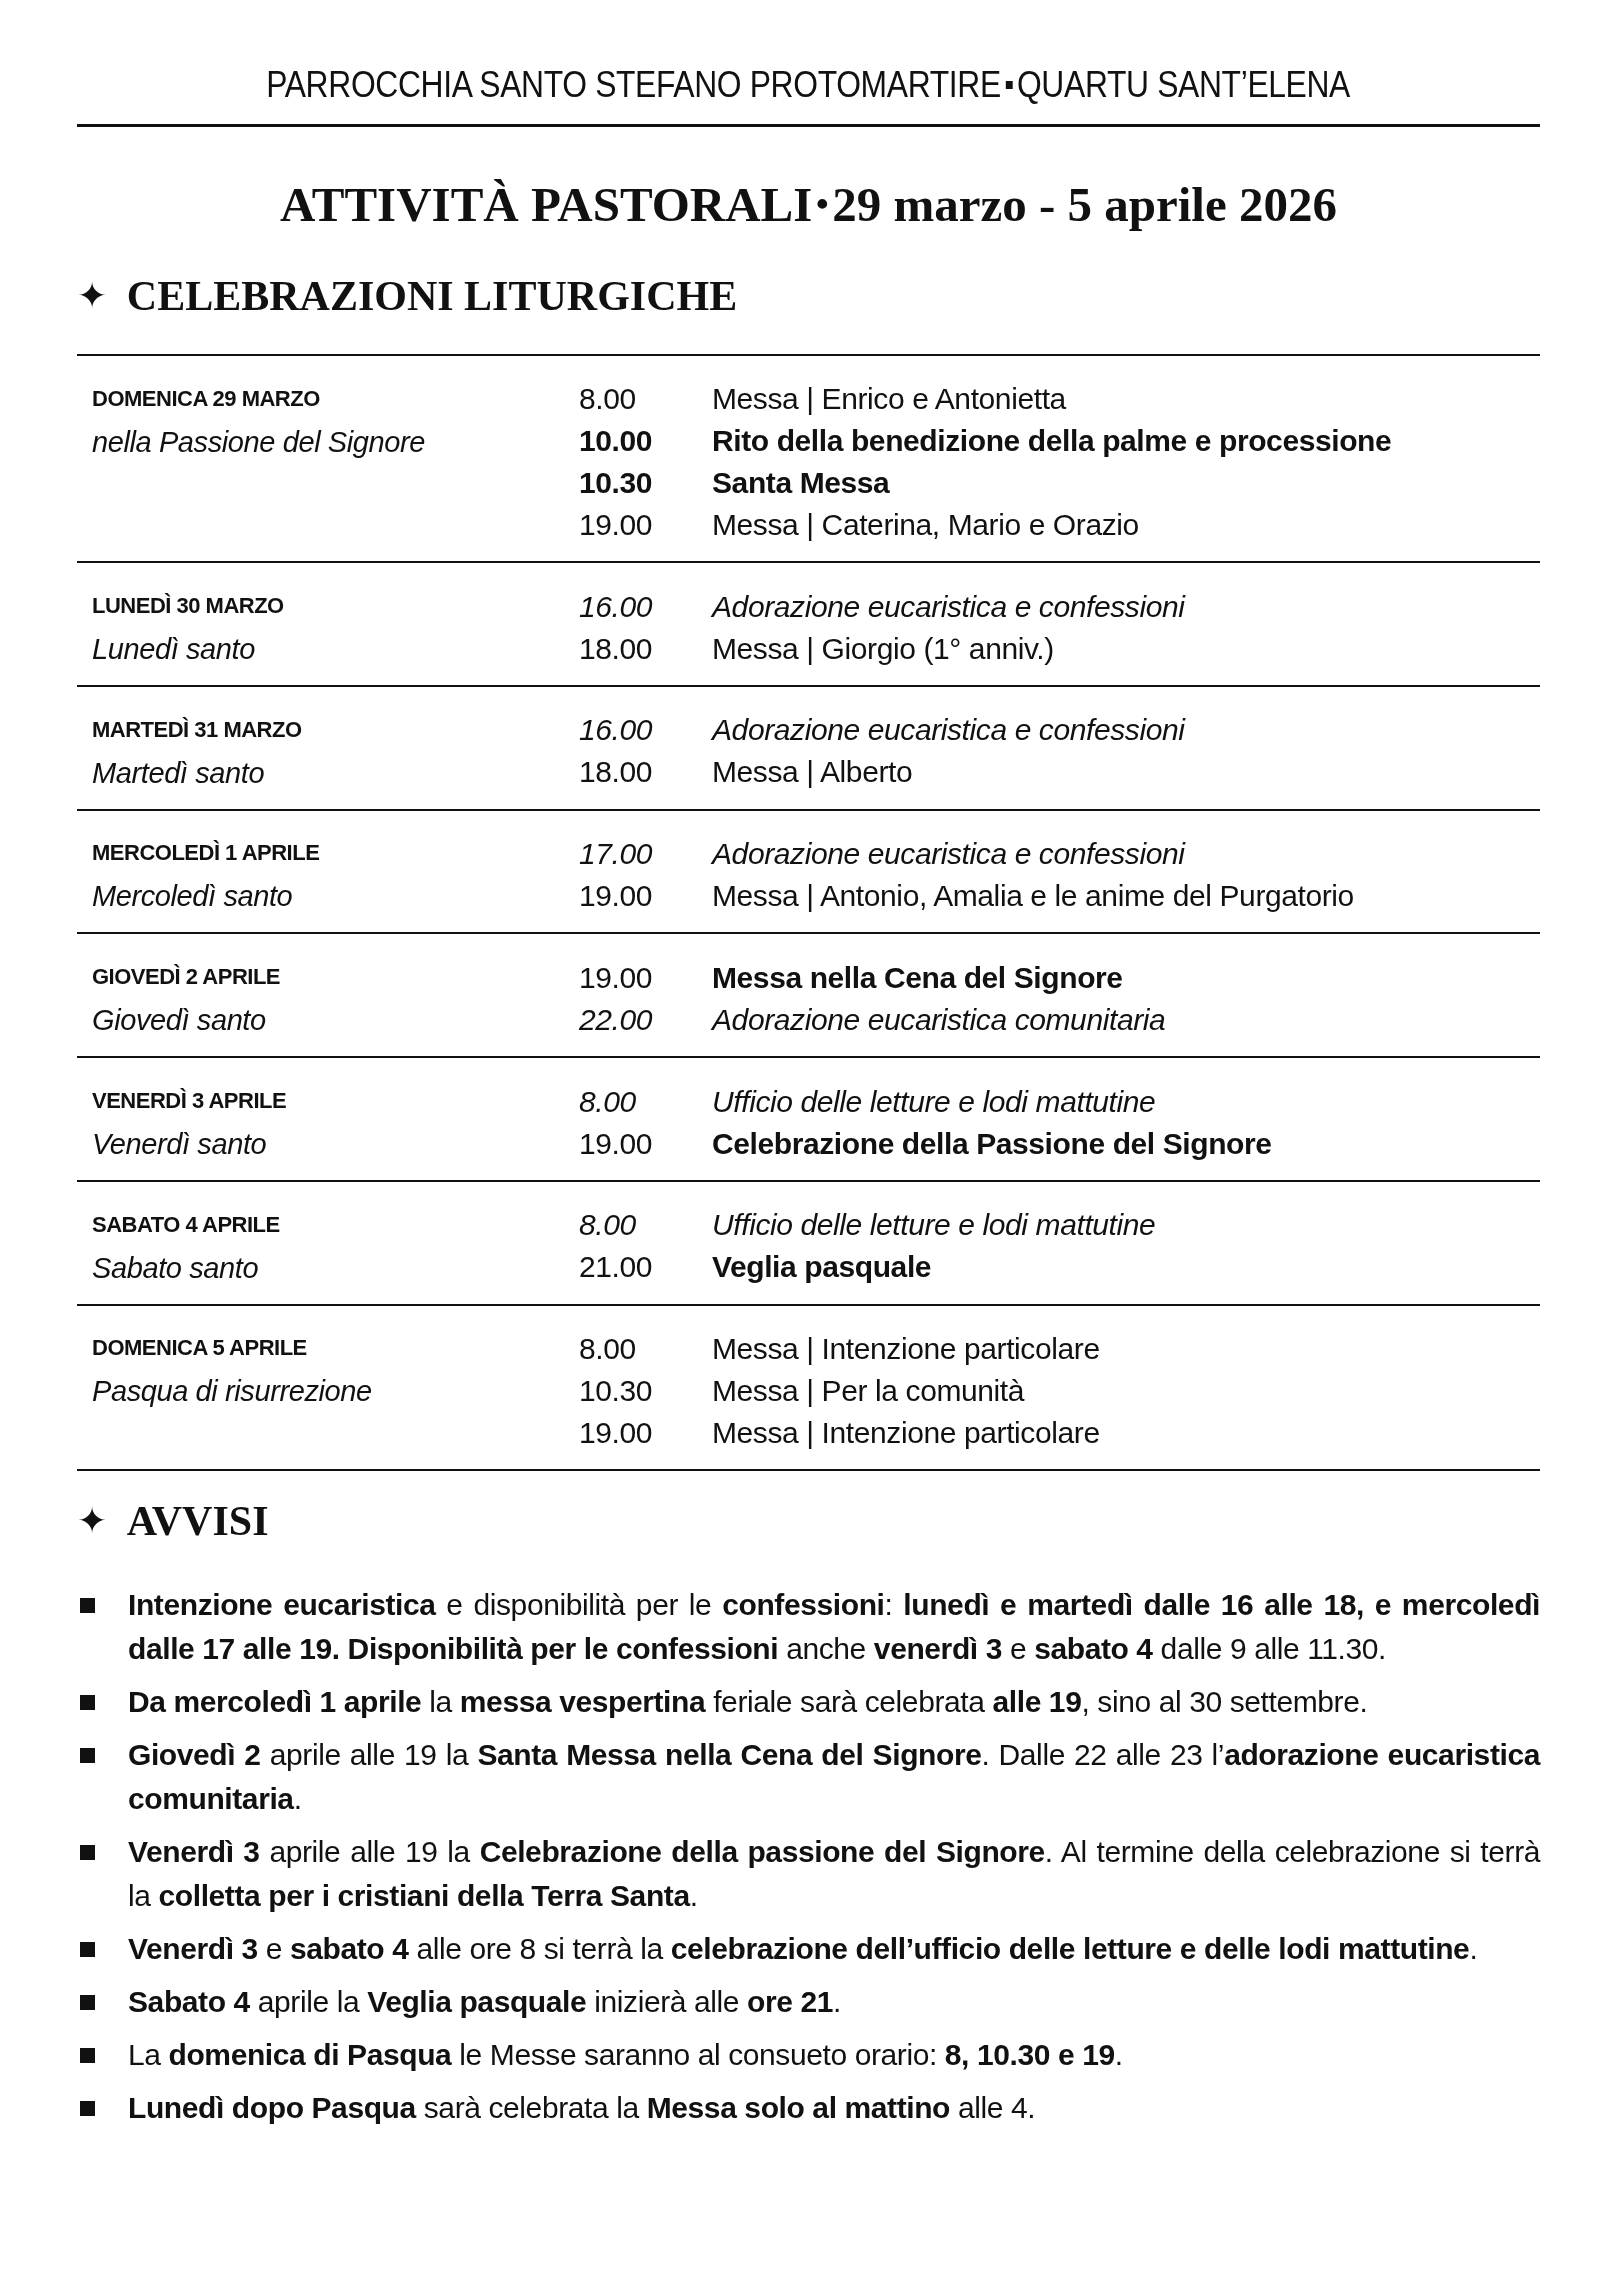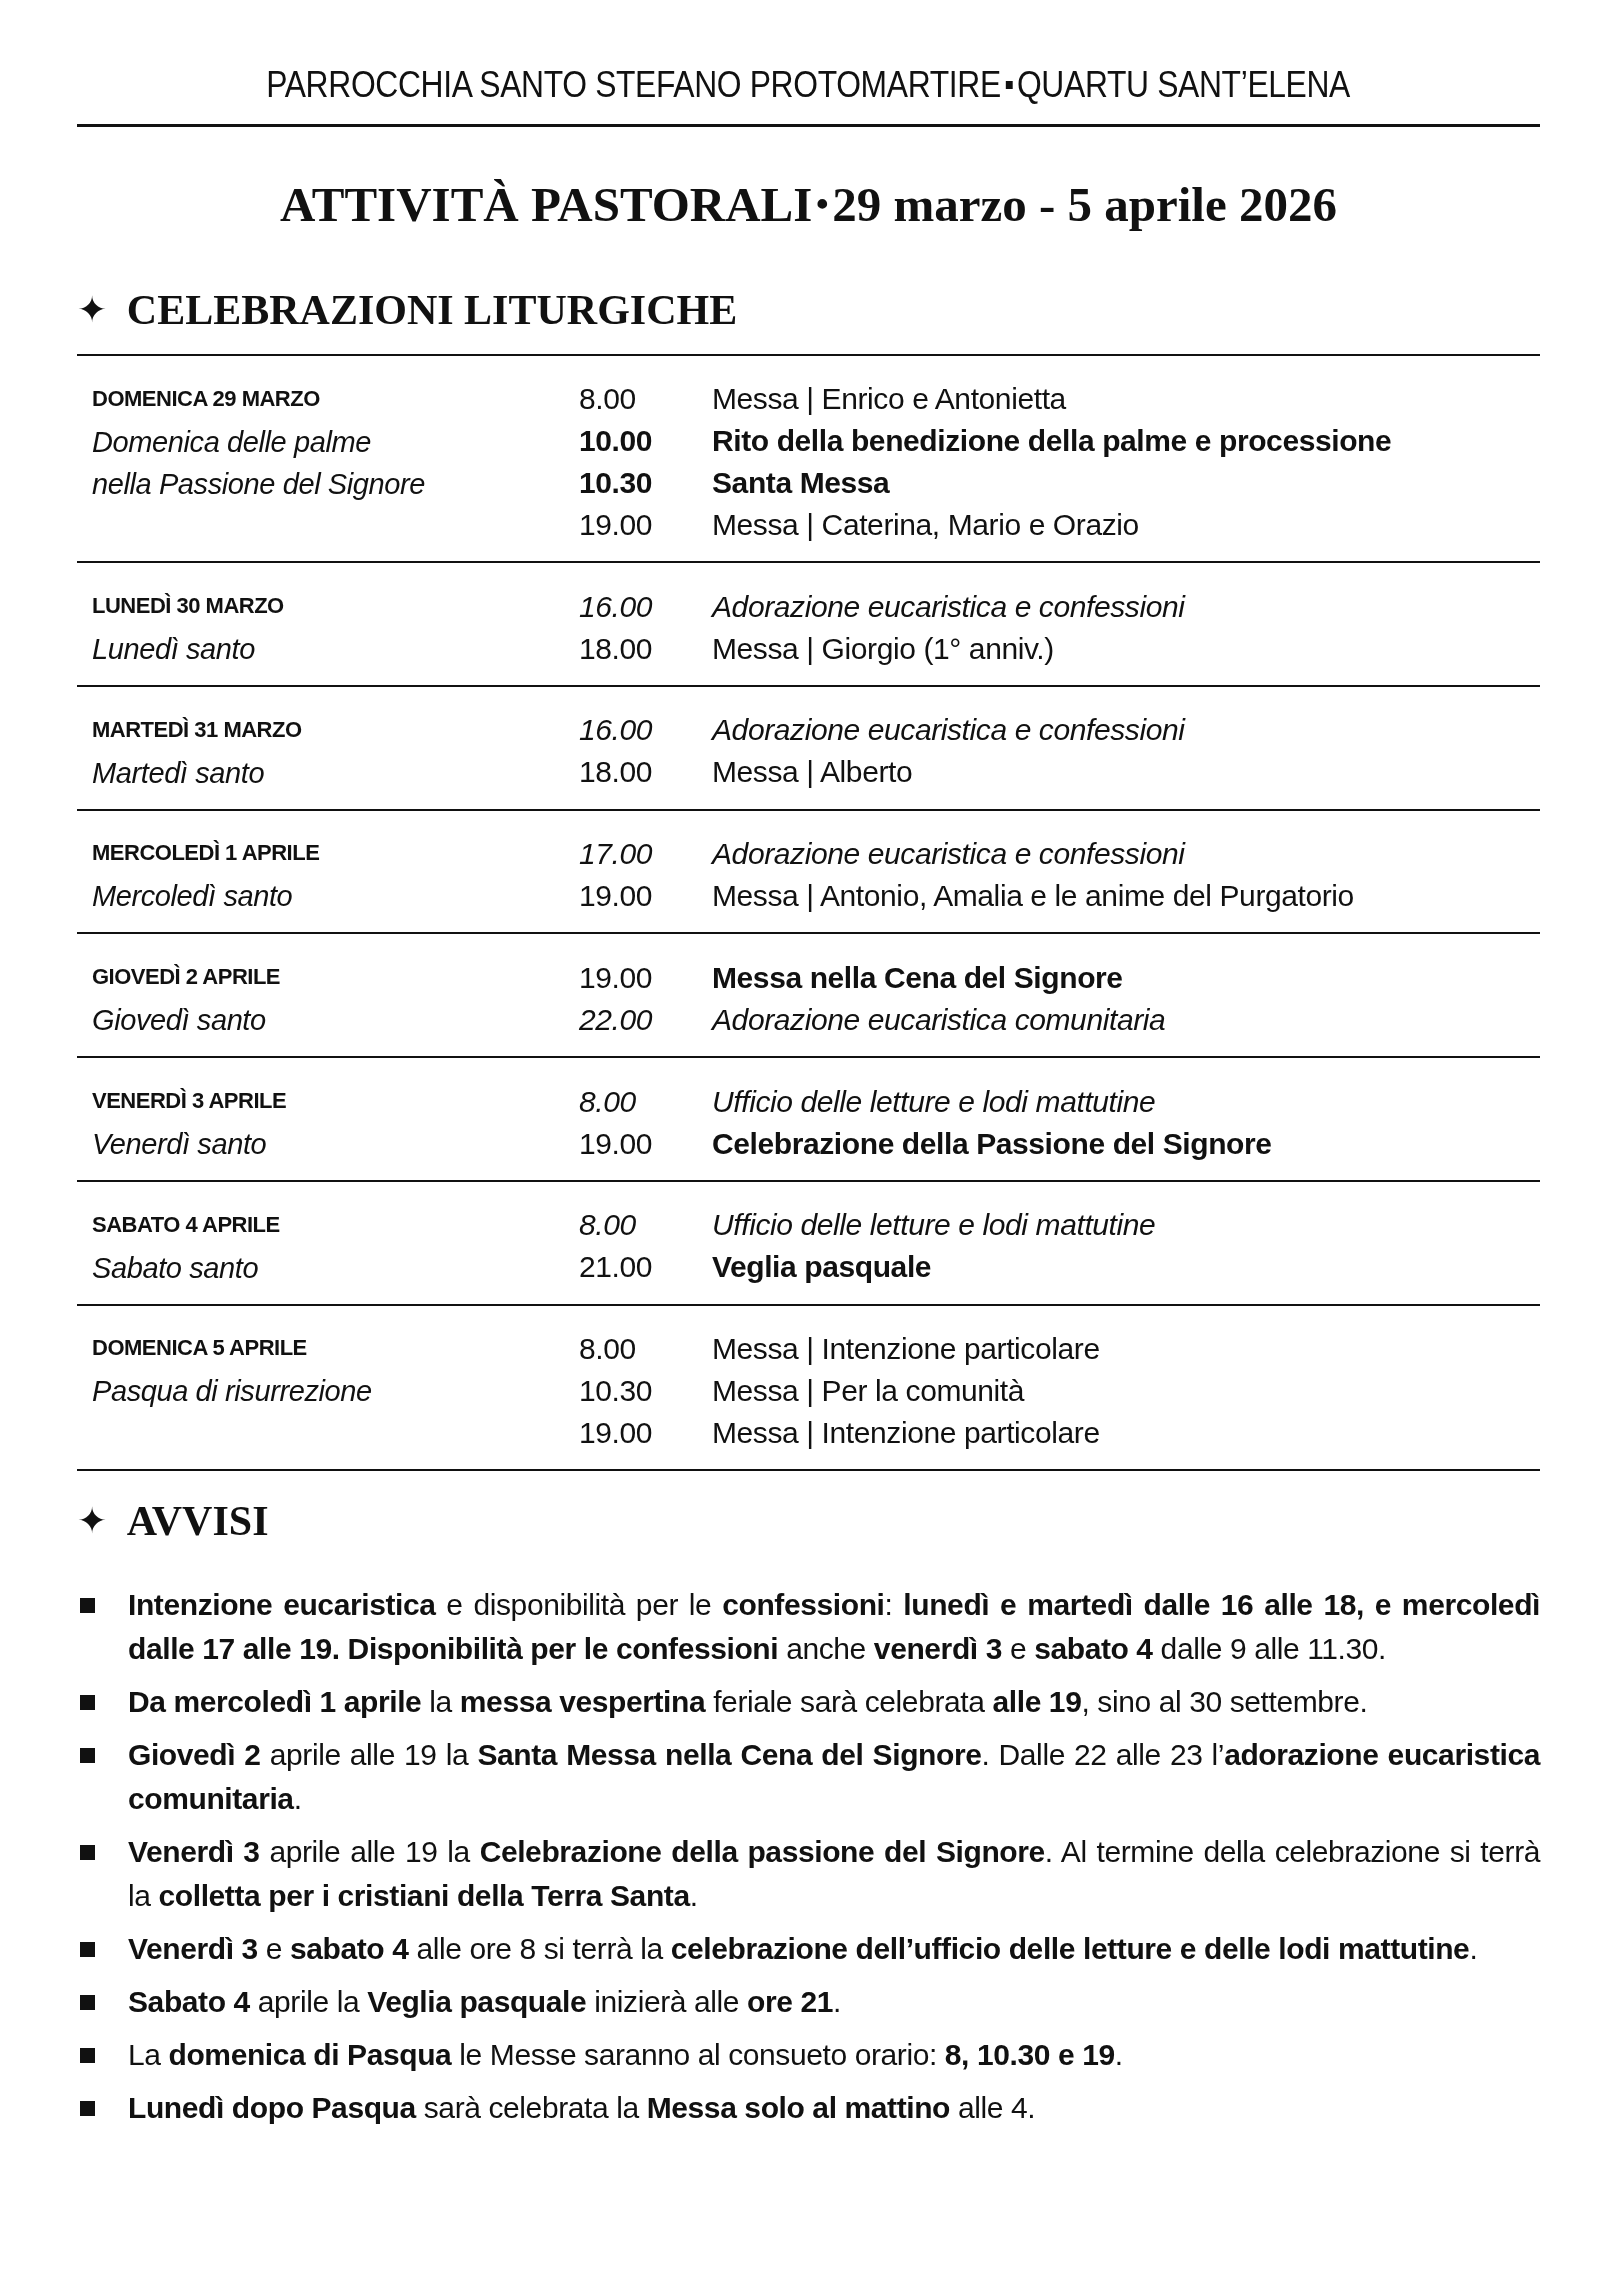--- a/index.html
+++ b/index.html
@@ -14,21 +14,21 @@
   .parish-header .sep { display: inline-block; width: 8px; height: 8px; background: #111; vertical-align: middle; margin: 0 5.4px 5.4px 5.4px; }
   .header-rule { position: absolute; top: 124px; left: 0; width: 1463px; height: 2.7px; background: #111; }
 
   .main-title { position: absolute; top: 176px; left: 0; width: 1463px; text-align: center;
     font-family: "Liberation Serif", serif; font-weight: bold; font-size: 49px; white-space: nowrap; }
   .main-title .dot { font-size: 36px; vertical-align: 5.4px; margin: 0 3.6px; }
 
   .section-heading { position: absolute; left: 0; font-family: "Liberation Serif", serif; font-weight: bold;
     font-size: 42px; white-space: nowrap; }
   .section-heading .star { display: inline-block; margin-right: 19.7px; font-family: "DejaVu Sans", sans-serif; font-size: 36px; vertical-align: 1.8px; }
-  #sec-celebrazioni { top: 286px; text-align: right; }
+  #sec-celebrazioni { top: 272px; text-align: right; }
   #sec-avvisi { top: 1497px; text-align: center; }
 
   .schedule { position: absolute; top: 354px; left: 0; width: 1463px; border-top: 2.7px solid #111; }
   .day-row { display: flex; border-bottom: 2.7px solid #111; padding: 19.7px 0 15px 0; }
   .day-col { width: 502px; padding-left: 15px; box-sizing: border-box; }
   .day-name { font-weight: bold; font-size: 22px; line-height: 45px; white-space: nowrap; letter-spacing: -0.5px; }
   .day-sub { font-style: italic; font-size: 29px; line-height: 42px; white-space: nowrap; letter-spacing: -0.4px; }
   .events { flex: 1; padding-top: 2.7px; }
   .event { display: flex; font-size: 30px; line-height: 42px; white-space: nowrap; letter-spacing: -0.4px; }
   .event .time { width: 133px; }
@@ -59,21 +59,20 @@
   </div>
 
   <div class="section-heading" id="sec-celebrazioni">
     <span class="star">✦</span><span>CELEBRAZIONI LITURGICHE</span>
   </div>
 
   <div class="schedule" id="schedule">
       <div class="day-row">
         <div class="day-col">
           <div class="day-name">DOMENICA 29 MARZO</div>
-          <div class="day-sub">Domenica delle palme</div>
           <div class="day-sub">nella Passione del Signore</div>
         </div>
         <div class="events">
           <div class="event">
             <span class="time">8.00</span>
             <span class="desc">Messa | Enrico e Antonietta</span>
           </div>
           <div class="event bold">
             <span class="time">10.00</span>
             <span class="desc">Rito della benedizione della palme e processione</span>

